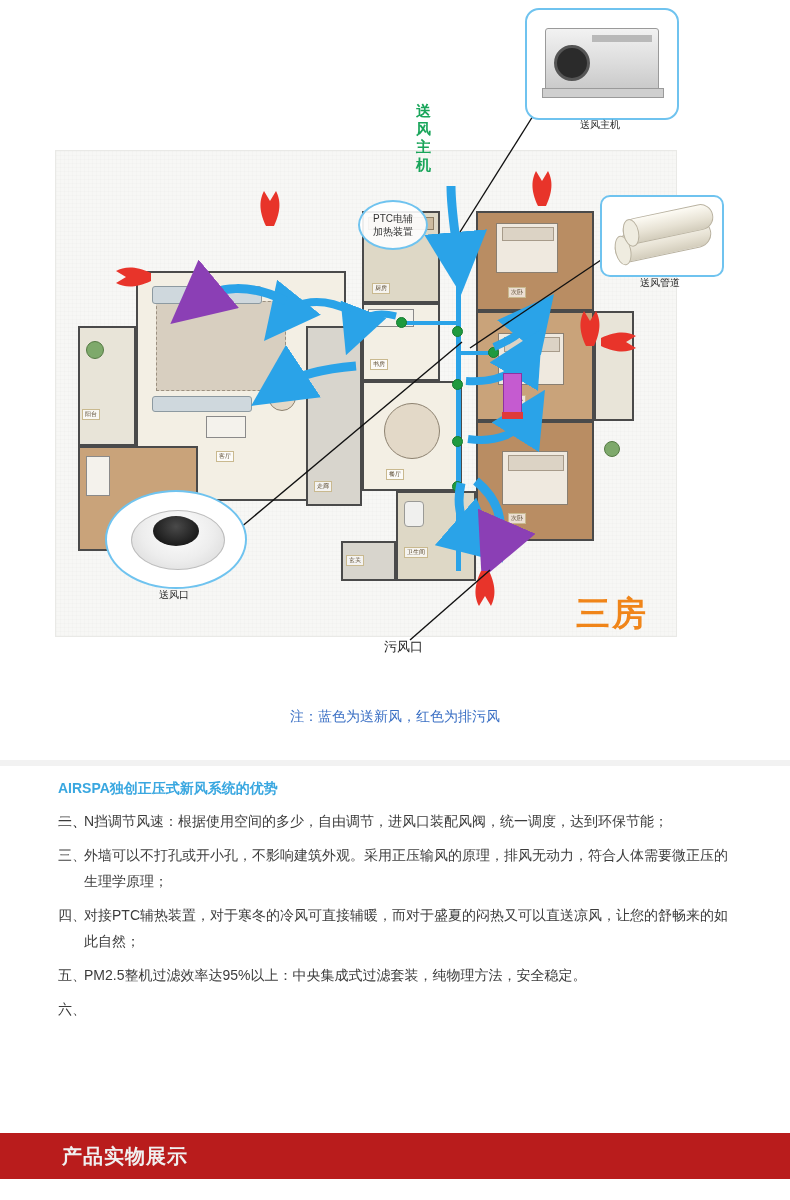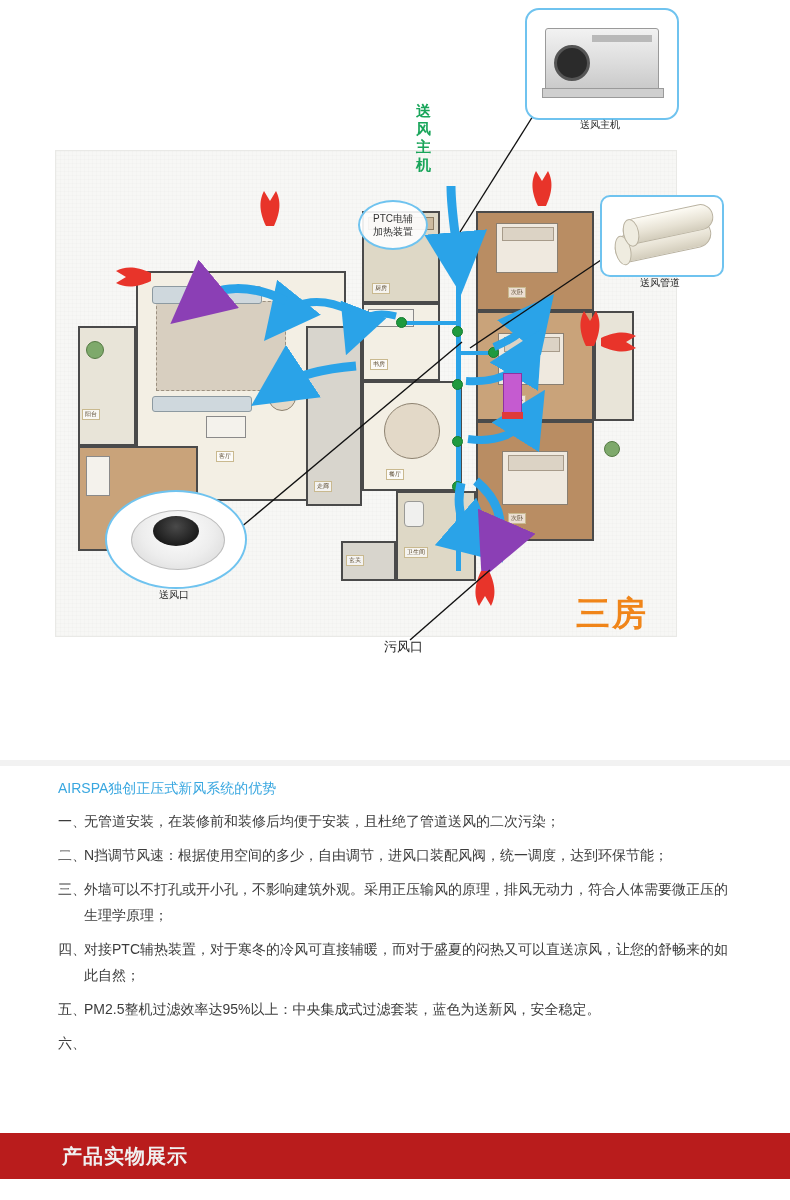--- a/index.html
+++ b/index.html
@@ -194,21 +194,21 @@
   .divider{
     position:absolute;left:0;top:760px;width:790px;height:6px;background:#f2f2f2;
   }
 
   
   .adv{
     position:absolute;left:0;top:780px;width:790px;
   }
   .adv-title{
     margin:0 0 10px 58px;
-    font-size:14px;color:#39a7e0;font-weight:normal;
+    font-size:14px;color:#39a7e0;font-weight:bold;
   }
   .adv-list{margin:0;padding:0;list-style:none;}
   .adv-list li{
     margin:0 55px 8px 58px;
     font-size:14px;
     line-height:26px;
     color:#3c3c3c;
     text-indent:0;
     padding-left:26px;
     position:relative;
@@ -384,46 +384,46 @@
     <div class="callout-label" style="left:600px;top:276px;width:120px;">送风管道</div>
 
     <div class="callout c-vent">
       <div class="vent-outer"></div>
       <div class="vent-inner"></div>
     </div>
     <div class="callout-label" style="left:105px;top:588px;width:138px;">送风口</div>
 
     <div class="red-vent-label">污风口</div>
 
+    <div class="note-line">注：蓝色为送新风，红色为排污风</div>
   </div>
 
   <div class="divider"></div>
 
   <div class="adv">
     <h3 class="adv-title">AIRSPA独创正压式新风系统的优势</h3>
     <ul class="adv-list">
       <li>
         <span class="num">一、</span>
-        <span>无管道安装，在装修前和装修后均便于安装，且杜绝了管道送风的二次污染；</span>
       </li>
       <li>
         <span class="num">二、</span>
         <span>N挡调节风速：根据使用空间的多少，自由调节，进风口装配风阀，统一调度，达到环保节能；</span>
       </li>
       <li>
         <span class="num">三、</span>
         <span>外墙可以不打孔或开小孔，不影响建筑外观。采用正压输风的原理，排风无动力，符合人体需要微正压的生理学原理；</span>
       </li>
       <li>
         <span class="num">四、</span>
         <span>对接PTC辅热装置，对于寒冬的冷风可直接辅暖，而对于盛夏的闷热又可以直送凉风，让您的舒畅来的如此自然；</span>
       </li>
       <li>
         <span class="num">五、</span>
-        <span>PM2.5整机过滤效率达95%以上：中央集成式过滤套装，蓝色为送新风，安全稳定。</span>
+        <span>PM2.5整机过滤效率达95%以上：中央集成式过滤套装，纯物理方法，安全稳定。</span>
       </li>
       <li>
         <span class="num">六、</span>
       </li>
     </ul>
   </div>
 
   <div class="bottom-bar">
     <div class="bar-title">产品实物展示</div>
   </div>

